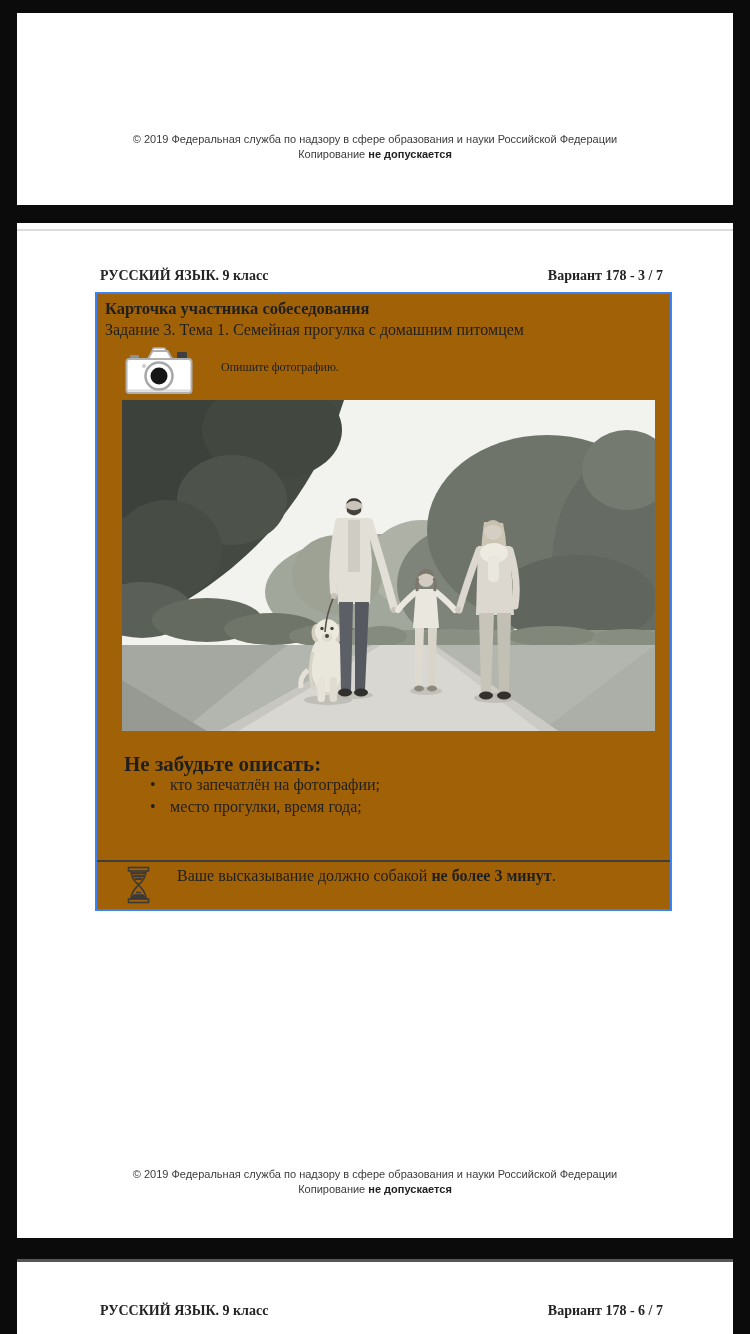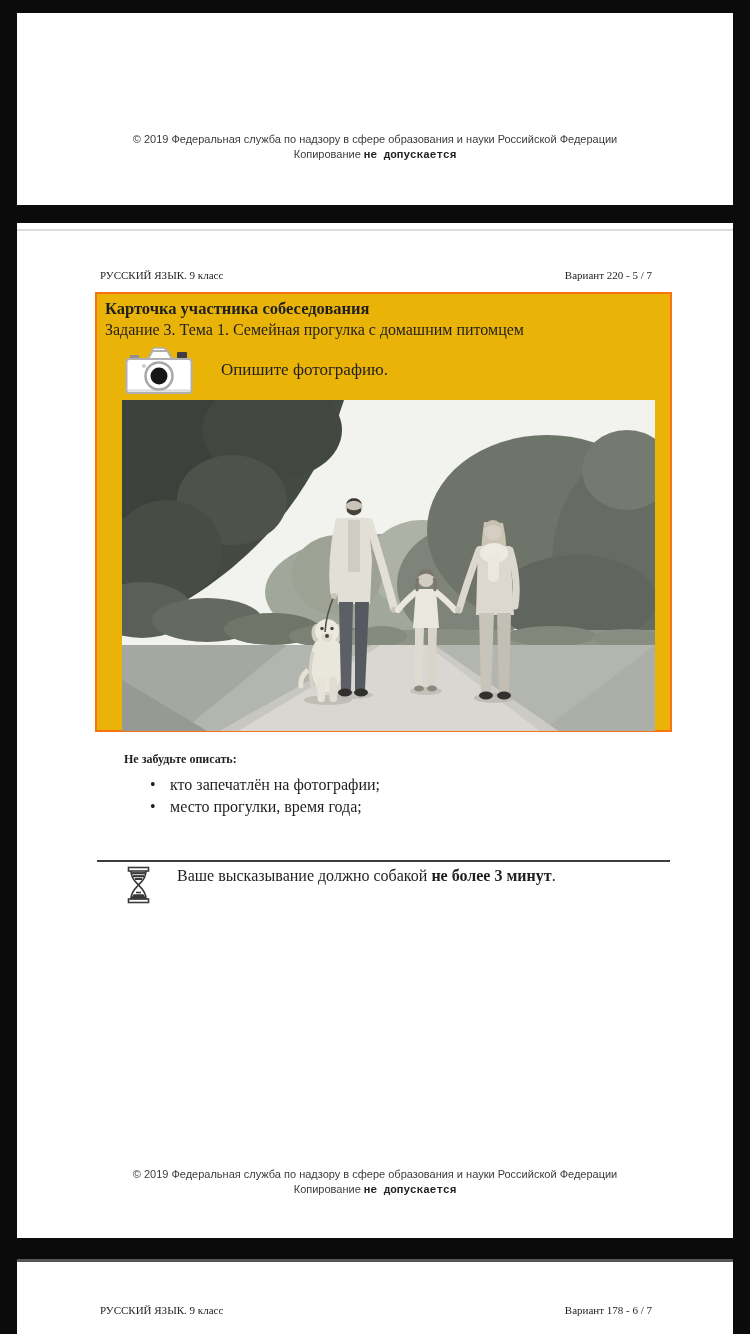--- a/index.html
+++ b/index.html
@@ -6,36 +6,36 @@
   .screen{position:relative;width:750px;height:1334px;margin:13px auto;background:#0b0b0b;overflow:hidden;
           font-family:"Liberation Serif","DejaVu Serif",serif;color:#1f1f1f;}
   .page{position:absolute;left:17px;width:716px;background:#ffffff;}
   .page1{top:0;height:192px;}
   .page2{top:210px;height:1015px;}
   .page3{top:1246px;height:88px;border-top:3px solid #565656;}
   .page-edge{position:absolute;left:0;right:0;top:6px;height:2px;background:#dcdcdc;}
   .copyright{position:absolute;left:0;right:0;text-align:center;
              font-family:"Liberation Sans","DejaVu Sans",sans-serif;
              font-size:11px;line-height:15px;color:#3b3b3b;}
-  .copyright .b{font-weight:bold;color:#222;font-family:Liberation Mono, monospace;}
+  .copyright .b{font-weight:bold;color:#222;}
   .copy1{top:119px;}
   .copy2{top:944px;}
-  .hdr{position:absolute;left:83px;right:81px;display:flex;justify-content:space-between;
-       font-size:11px;line-height:17px;color:#242424;}
+  .hdr{position:absolute;left:83px;right:70px;display:flex;justify-content:space-between;
+       font-size:14px;line-height:17px;color:#242424;font-weight:bold;}
   .hdr2{top:44px;}
   .hdr3{top:40px;}
-  .card{position:absolute;left:78px;top:69px;width:577px;height:440px;
-        border:2px solid #f97316;box-sizing:border-box;background:#eab308;}
+  .card{position:absolute;left:78px;top:69px;width:577px;height:619px;
+        border:2px solid #3b82f6;box-sizing:border-box;background:#a16207;}
   .card .title{position:absolute;left:8px;top:5px;font-weight:bold;font-size:16.5px;line-height:20px;}
   .card .task{position:absolute;left:8px;top:26px;font-size:16px;line-height:20px;}
   .camera{position:absolute;left:28px;top:52px;width:68px;height:50px;}
-  .prompt{position:absolute;left:124px;top:66px;font-size:17px;}
+  .prompt{position:absolute;left:124px;top:66px;font-size:12px;}
   .photo{position:absolute;left:25px;top:106px;width:533px;height:331px;background:#eceme8;}
   .photo svg{display:block;}
-  .chk-title{position:absolute;left:27px;top:458px;font-weight:bold;font-size:12px;}
+  .chk-title{position:absolute;left:27px;top:458px;font-weight:bold;font-size:21px;}
   .chk-list{position:absolute;left:27px;top:480px;margin:0;padding:0;list-style:none;}
   .chk-list li{position:relative;padding-left:46px;font-size:16px;line-height:22px;}
   .chk-list li::before{content:"•";position:absolute;left:26px;top:0;font-size:16px;}
   .sep{position:absolute;left:0;right:0;top:566px;height:2px;background:#3e3e3e;}
   .hourglass{position:absolute;left:30px;top:572px;width:23px;height:38px;}
   .timer{position:absolute;left:80px;top:571px;font-size:16px;line-height:21px;}
   .timer .b{font-weight:bold;}
 </style>
 </head>
 <body>
@@ -47,21 +47,21 @@
       <div>© 2019 Федеральная служба по надзору в сфере образования и науки Российской Федерации</div>
       <div><span>Копирование </span><span class="b">не допускается</span></div>
     </div>
   </div>
 
   <div class="page page2">
     <div class="page-edge"></div>
 
     <div class="hdr hdr2">
       <span>РУССКИЙ ЯЗЫК. 9 класс</span>
-      <span>Вариант 220 - 5 / 7</span>
+      <span>Вариант 178 - 3 / 7</span>
     </div>
 
     <div class="card">
       <div class="title">Карточка участника собеседования</div>
       <div class="task">Задание 3. Тема 1. Семейная прогулка с домашним питомцем</div>
 
       <div class="camera">
         <svg width="68" height="50" viewBox="0 0 68 50" xmlns="http://www.w3.org/2000/svg">
           <rect x="27.5" y="2" width="13" height="4.5" rx="2" fill="#ffffff" stroke="#b0b0b0" stroke-width="1.5"></rect>
           <path d="M23,13 L27.5,5 L42.5,5 L47,13" fill="#ffffff" stroke="#b0b0b0" stroke-width="2"></path>

